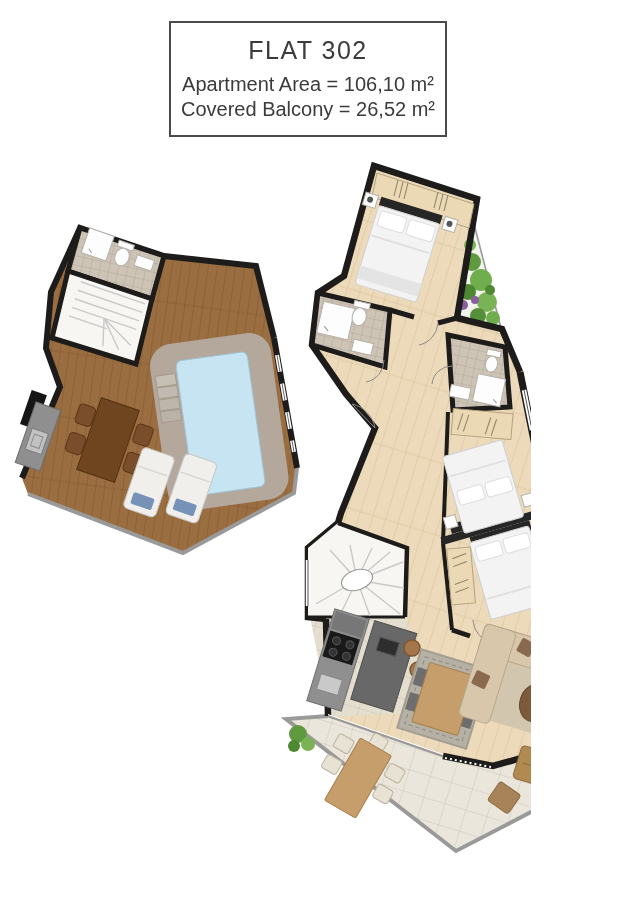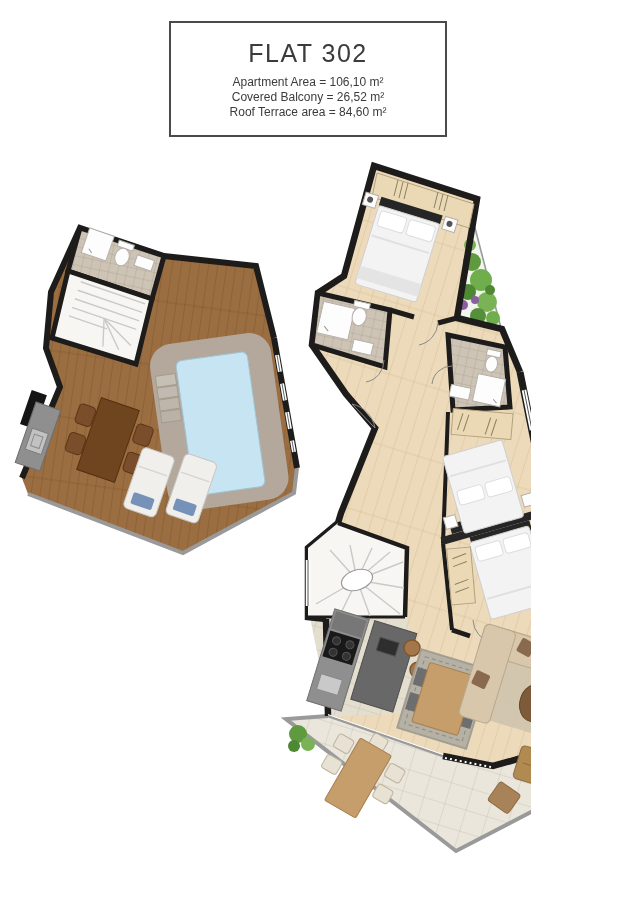--- a/index.html
+++ b/index.html
@@ -2,21 +2,21 @@
 <html style="--wall: #1d1c1a; --title_text: #3b3b3b; --box_border: #4a4a4a; --deck_wood: #9b6e41; --apartment_floor: #ecdaba; --kitchen_tile: #e4decf; --balcony_tile: #eae6dc; --pool_water: #c6e4f2; --pool_surround: #b3a89b; --bath_tile: #cdc4b6; --stairs_white: #f7f6f3; --garden_green: #67a34b; --wardrobe_beige: #ead9b4; --bed_white: #f3f3f3; --headboard_dark: #262626; --sofa_beige: #d8c7aa; --rug_gray: #b6b1a5; --rug_beige: #cfc3ae; --counter_gray: #8f8f8f; --island_gray: #686868; --stool_brown: #a5764a; --table_dark_wood: #6f451f; --dining_wood: #c59e6b; --tv_brown: #5a4330; --daybed_brown: #b18a52; --railing_gray: #9a9a9a;"><head>
 <meta charset="utf-8">
 <style>
   html,body{margin:0;padding:0;background:#fff;}
   .page{position:relative;width:531px;height:900px;background:#fff;overflow:hidden;
         font-family:"Liberation Sans", sans-serif;}
   .title-box{position:absolute;left:169px;top:21px;width:278px;height:116px;
     border:2px solid var(--box_border,#4a4a4a);background:#fff;box-sizing:border-box;
     display:flex;flex-direction:column;align-items:center;justify-content:center;}
   .title-box .t{font-size:25px;letter-spacing:1.5px;color:var(--title_text,#3b3b3b);margin-bottom:7px;}
-  .title-box .l{font-size:12px;line-height:1.25;color:var(--title_text,#3b3b3b);white-space:nowrap;}
+  .title-box .l{font-size:20px;line-height:1.25;color:var(--title_text,#3b3b3b);white-space:nowrap;}
   svg{position:absolute;left:0;top:0;}
   .w{stroke:var(--wall,#1d1c1a);fill:none;}
   .f-deck{fill:var(--deck_wood,#9b6e41);}
   .f-apt{fill:var(--apartment_floor,#ecdaba);}
   .f-ktile{fill:var(--kitchen_tile,#e4decf);}
   .f-bal{fill:var(--balcony_tile,#eae6dc);}
   .f-pool{fill:var(--pool_water,#c6e4f2);}
   .f-sur{fill:var(--pool_surround,#b3a89b);}
   .f-bath{fill:var(--bath_tile,#cdc4b6);}
   .f-stairs{fill:var(--stairs_white,#f7f6f3);}
@@ -390,16 +390,15 @@
         <circle cx="595" cy="764" r="5" fill="#9aa988"></circle>
       </g>
     </g>
   </g>
 </svg>
 
 <div class="title-box">
   <div class="t">FLAT 302</div>
   <div class="l">Apartment Area = 106,10 m²</div>
   <div class="l">Covered Balcony = 26,52 m²</div>
-  <div class="l">Roof Terrace area = 84,60 m²</div>
 </div>
 
 </div>
 
 </body></html>

